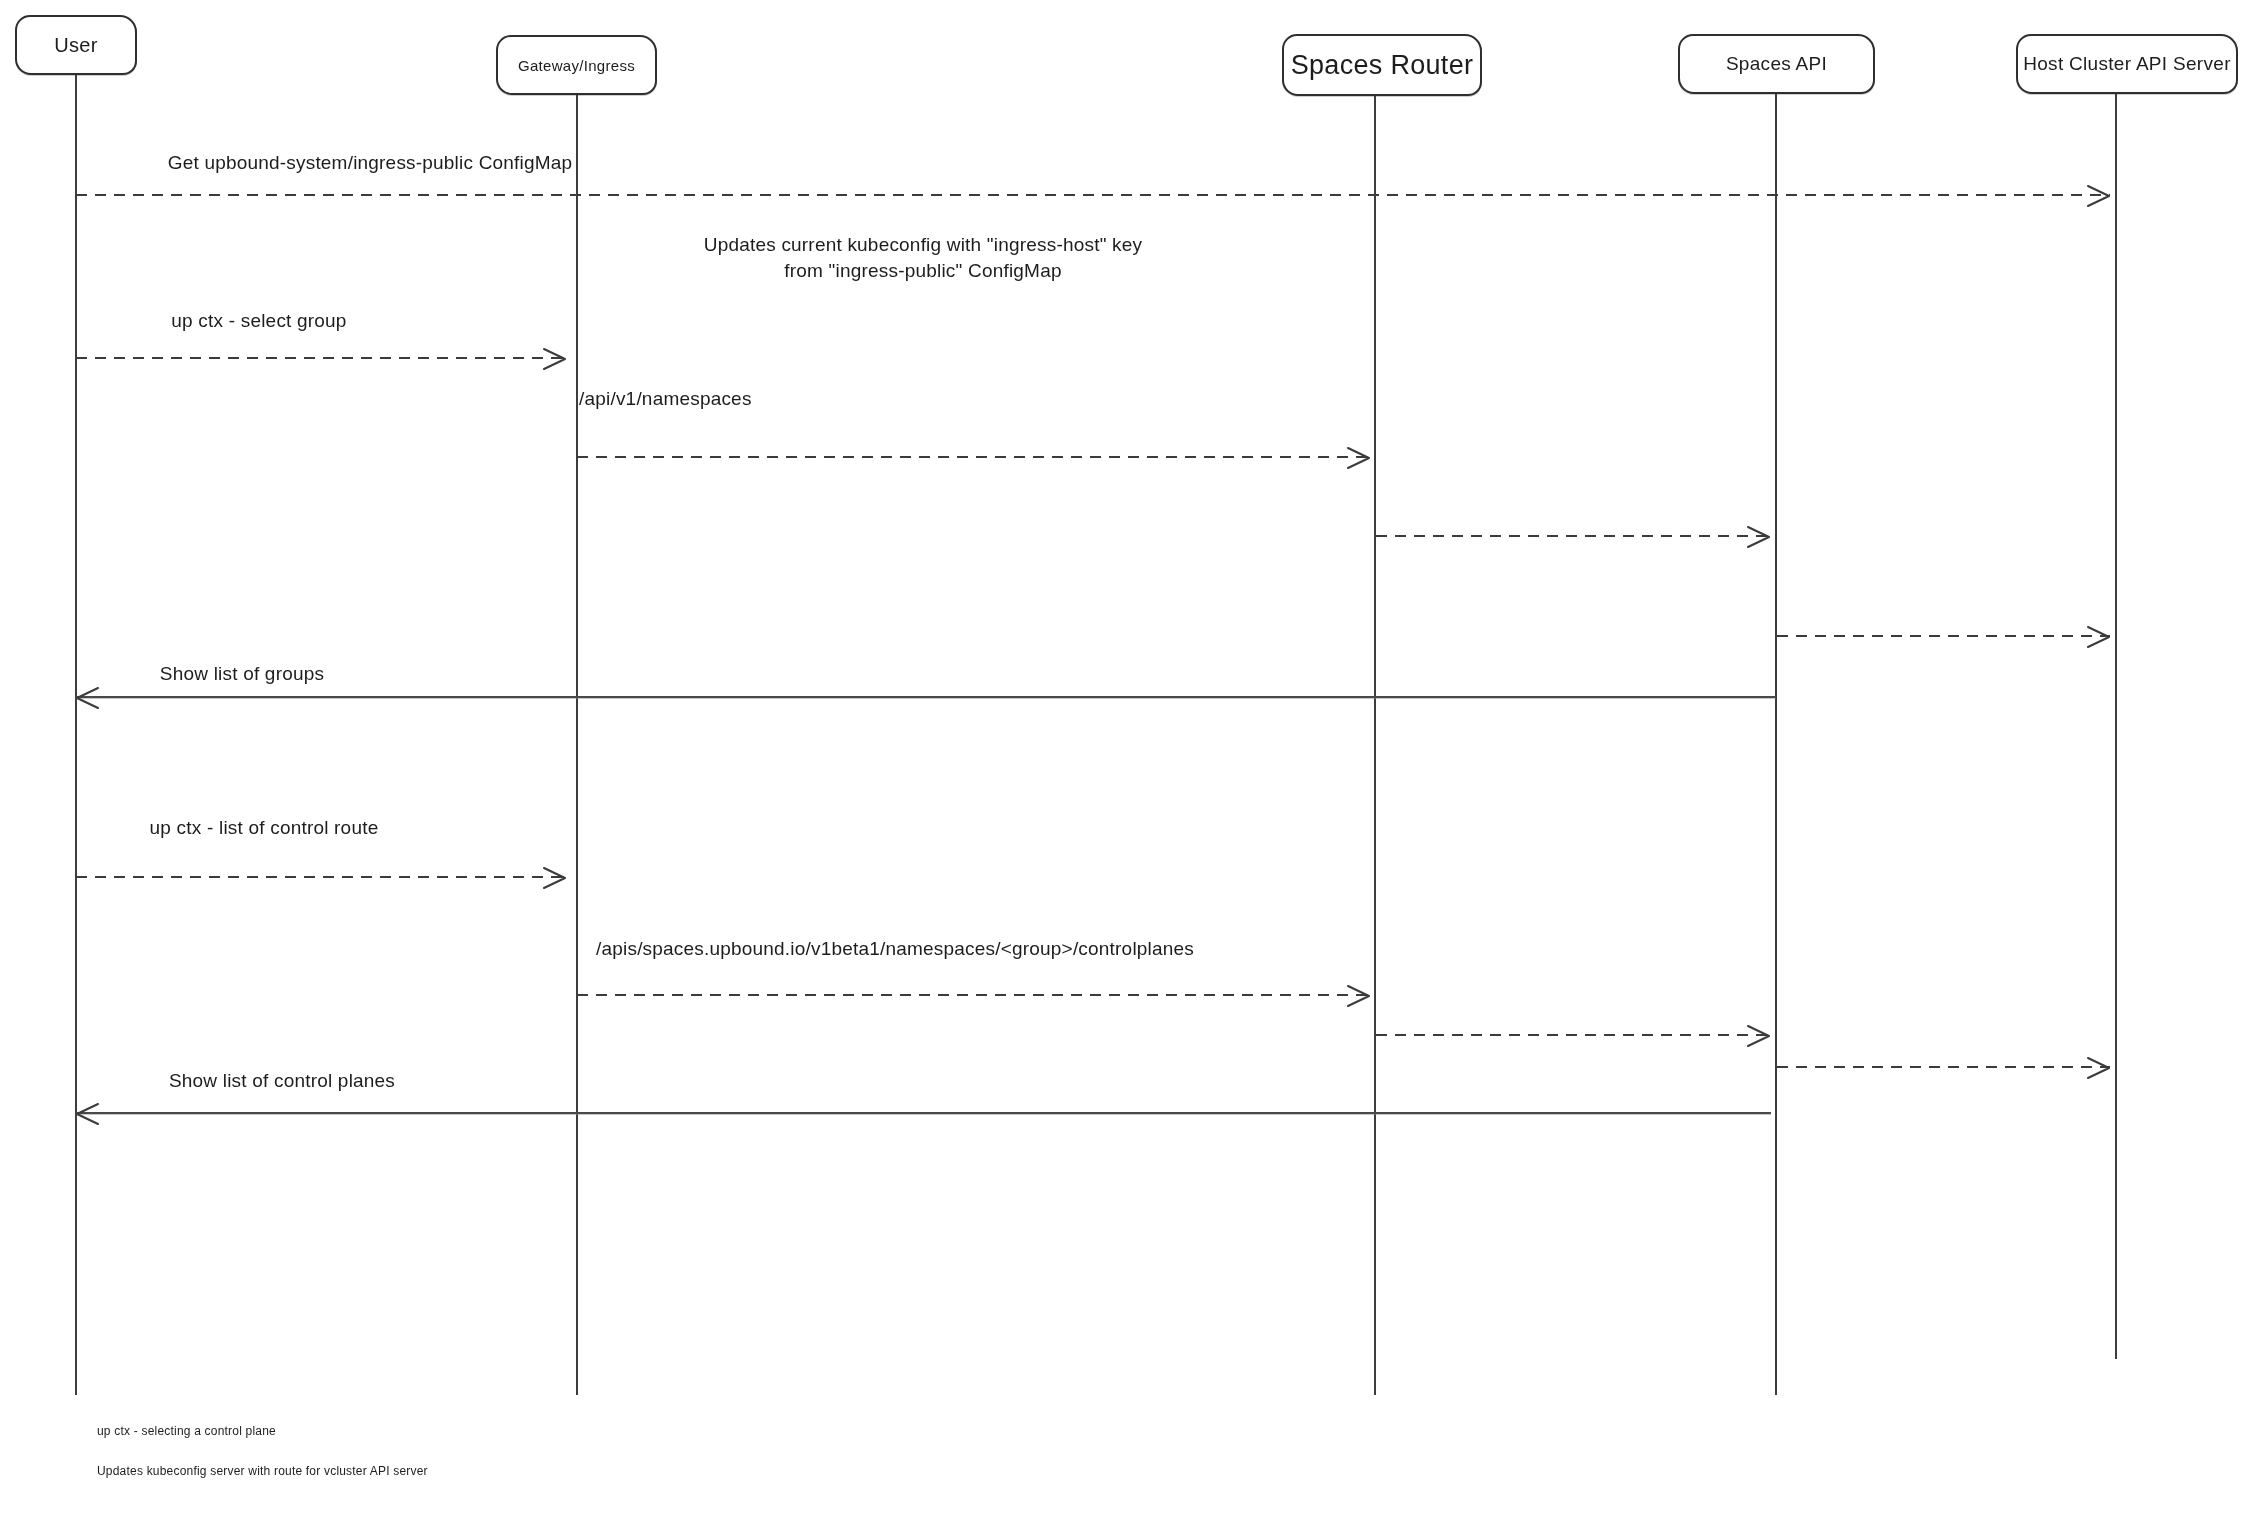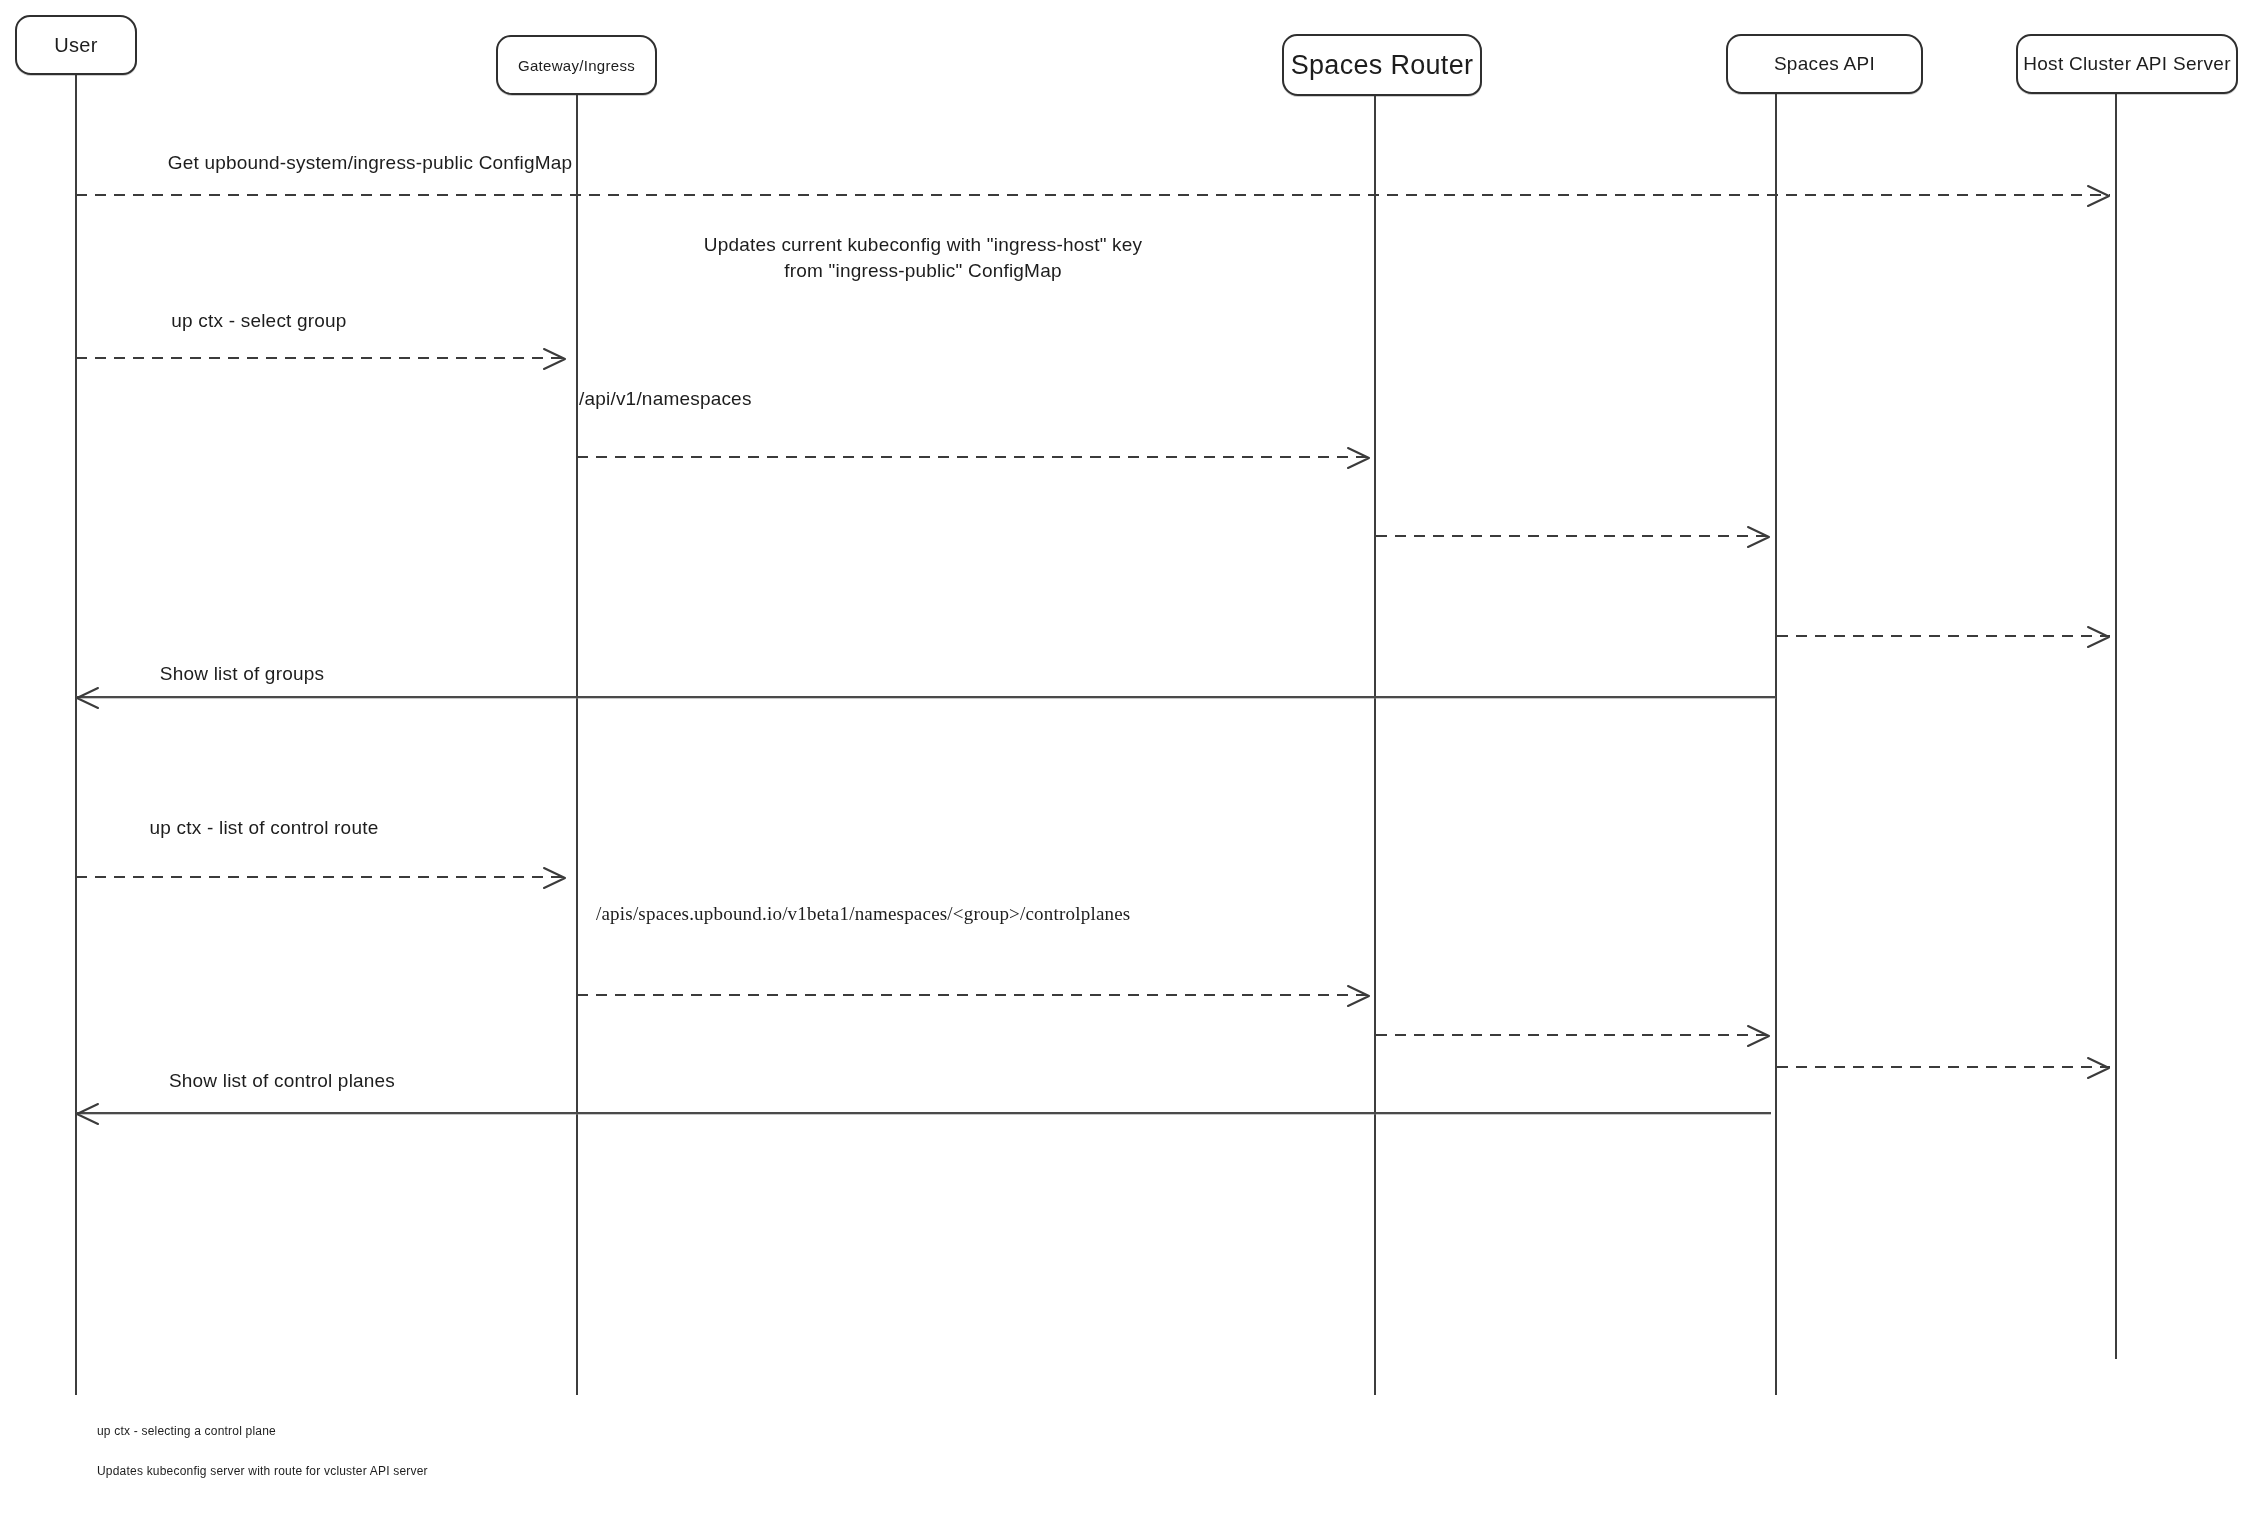--- a/index.html
+++ b/index.html
@@ -87,21 +87,21 @@
     </div>
     <div class="lifeline" style="left: 75px; top: 75px; height: 1320px;"></div>
     <div class="actor-box" style="left: 496px; top: 35px; width: 161px; height: 60px;">
       <div class="actor-label" style="font-size: 15px;">Gateway/Ingress</div>
     </div>
     <div class="lifeline" style="left: 576px; top: 95px; height: 1300px;"></div>
     <div class="actor-box" style="left: 1282px; top: 34px; width: 200px; height: 62px;">
       <div class="actor-label" style="font-size: 27px;">Spaces Router</div>
     </div>
     <div class="lifeline" style="left: 1374px; top: 96px; height: 1299px;"></div>
-    <div class="actor-box" style="left: 1678px; top: 34px; width: 197px; height: 60px; margin-left: 48px;">
+    <div class="actor-box" style="left: 1678px; top: 34px; width: 197px; height: 60px;">
       <div class="actor-label" style="font-size: 19px;">Spaces API</div>
     </div>
     <div class="lifeline" style="left: 1775px; top: 94px; height: 1301px;"></div>
     <div class="actor-box" style="left: 2016px; top: 34px; width: 222px; height: 60px;">
       <div class="actor-label" style="font-size: 19px;">Host Cluster API Server</div>
     </div>
     <div class="lifeline" style="left: 2115px; top: 94px; height: 1265px;"></div>
     <div class="msg-label centered" style="left: 370px; top: 152px;">Get upbound-system/ingress-public ConfigMap</div>
     <div class="msg-line dashed" style="left: 76px; width: 2034px; top: 194px;"></div>
     <svg width="28" height="26" viewBox="0 0 28 26" class="arrowhead" style="left: 2084px; top: 183px;">
@@ -128,21 +128,21 @@
     <div class="msg-label centered" style="left: 242px; top: 663px;">Show list of groups</div>
     <div class="msg-line solid" style="left: 76px; width: 1700px; top: 696px;"></div>
     <svg width="28" height="26" viewBox="0 0 28 26" class="arrowhead" style="left: 74px; top: 685px;">
       <path d="M24 3 L3 13 L24 23" fill="none" stroke="#3b3b3b" stroke-width="2" stroke-linecap="round" stroke-linejoin="round"></path>
     </svg>
     <div class="msg-label centered" style="left: 264px; top: 817px;">up ctx - list of control route</div>
     <div class="msg-line dashed" style="left: 76px; width: 490px; top: 876px;"></div>
     <svg width="28" height="26" viewBox="0 0 28 26" class="arrowhead" style="left: 540px; top: 865px;">
       <path d="M4 3 L25 13 L4 23" fill="none" stroke="#3b3b3b" stroke-width="2" stroke-linecap="round" stroke-linejoin="round"></path>
     </svg>
-    <div class="msg-label" style="left: 596px; top: 903px; font-family: Liberation Serif, serif;">/apis/spaces.upbound.io/v1beta1/namespaces/&lt;group&gt;/controlplanes</div>
+    <div class="msg-label" style="left: 596px; top: 938px;">/apis/spaces.upbound.io/v1beta1/namespaces/&lt;group&gt;/controlplanes</div>
     <div class="msg-line dashed" style="left: 577px; width: 793px; top: 994px;"></div>
     <svg width="28" height="26" viewBox="0 0 28 26" class="arrowhead" style="left: 1344px; top: 983px;">
       <path d="M4 3 L25 13 L4 23" fill="none" stroke="#3b3b3b" stroke-width="2" stroke-linecap="round" stroke-linejoin="round"></path>
     </svg>
     <div class="msg-line dashed" style="left: 1376px; width: 394px; top: 1034px;"></div>
     <svg width="28" height="26" viewBox="0 0 28 26" class="arrowhead" style="left: 1744px; top: 1023px;">
       <path d="M4 3 L25 13 L4 23" fill="none" stroke="#3b3b3b" stroke-width="2" stroke-linecap="round" stroke-linejoin="round"></path>
     </svg>
     <div class="msg-line dashed" style="left: 1777px; width: 333px; top: 1066px;"></div>
     <svg width="28" height="26" viewBox="0 0 28 26" class="arrowhead" style="left: 2084px; top: 1055px;">

